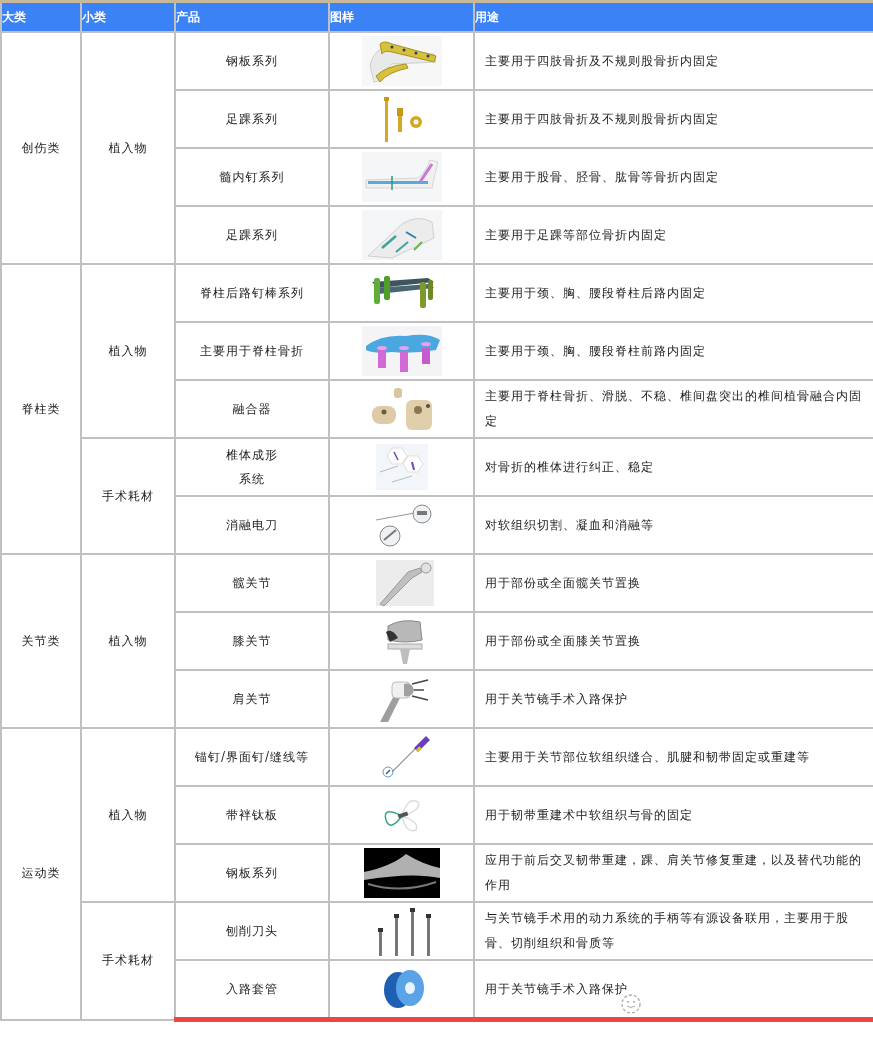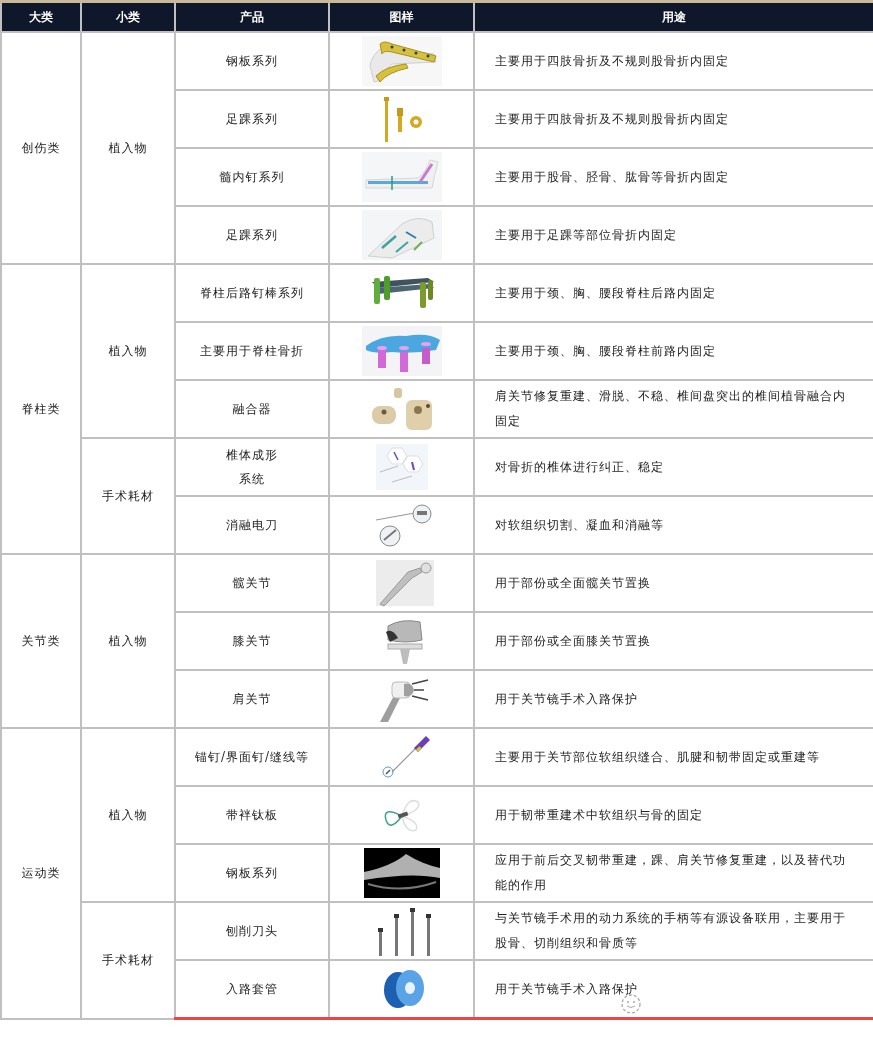--- a/index.html
+++ b/index.html
@@ -1,23 +1,23 @@
 <!DOCTYPE html>
 <html><head>
 <meta charset="utf-8">
 <style>
   html, body { margin:0; padding:0; background:#ffffff; }
   body { width:873px; height:1044px; overflow:hidden; font-family:"DejaVu Serif","Liberation Serif",serif; position:relative; }
   table.grid { border-collapse:collapse; width:873px; table-layout:fixed; position:absolute; left:0; top:0; }
-  table.grid th { background:#0f172a; color:#ffffff; font-weight:bold; font-size:12px; height:28px; border:2px solid #c0c0c0; border-top:3px solid #c8b99a; padding:0; text-align:center; }
+  table.grid th { background:#3b82f6; color:#ffffff; font-weight:bold; font-size:12px; height:28px; border:2px solid #c0c0c0; border-top:3px solid #c8b99a; padding:0; text-align:left; }
   table.grid td { border:2px solid #c0c0c0; font-size:12px; color:#222; padding:0; text-align:center; height:56px; background:#fff; }
-  table.grid td.use { text-align:left; padding:0 20px; line-height:25px; letter-spacing:1px; }
+  table.grid td.use { text-align:left; padding:0 10px; line-height:25px; letter-spacing:1px; }
   table.grid td.prod { letter-spacing:1px; line-height:24px;text-align:center; }
   table.grid td.cat { letter-spacing:1px; }
-  table.grid tr:last-child td { border-bottom:3px solid #ef4444; }
+  table.grid tr:last-child td { border-bottom:5px solid #ef4444; }
   .pic { width:80px; height:50px; margin:0 auto; position:relative; }
   .pic svg { width:80px; height:50px; display:block; }
   .watermark { position:absolute; left:616px; top:990px; font-family:"DejaVu Sans","Liberation Sans",sans-serif; font-size:21px; color:#9a9a9a; display:flex; align-items:center; gap:4px; }
   .wm-icon { width:30px; height:26px; }
 </style>
 </head>
 <body>
 
 <table class="grid">
   <colgroup>
@@ -149,21 +149,21 @@
         <svg viewBox="0 0 80 50">
               <rect x="32" y="4" width="8" height="10" rx="3" fill="#d8c6a0"></rect>
               <rect x="10" y="22" width="24" height="18" rx="8" fill="#dccba6"></rect>
               <circle cx="22" cy="28" r="2.5" fill="#6b5a3c"></circle>
               <rect x="44" y="16" width="26" height="30" rx="6" fill="#e0cfaa"></rect>
               <circle cx="56" cy="26" r="4" fill="#8a7650"></circle>
               <circle cx="66" cy="22" r="2" fill="#5a4a30"></circle>
             </svg>
           </div>
         </td>
-      <td class="use">肩关节修复重建、滑脱、不稳、椎间盘突出的椎间植骨融合内固定</td>
+      <td class="use">主要用于脊柱骨折、滑脱、不稳、椎间盘突出的椎间植骨融合内固定</td>
     </tr>
     <tr>
       <td class="cat" rowspan="2">手术耗材</td>
       <td class="prod"><span>椎体成形</span><br><span>系统</span></td>
       <td>
           <div class="pic">
         <svg viewBox="0 0 80 50">
               <rect x="14" y="2" width="52" height="46" fill="#f2f6fa"></rect>
               <polygon points="30,6 40,6 45,14 40,22 30,22 25,14" fill="#fff" stroke="#ddd"></polygon>
               <polygon points="46,14 56,14 61,22 56,30 46,30 41,22" fill="#fff" stroke="#ddd"></polygon>

